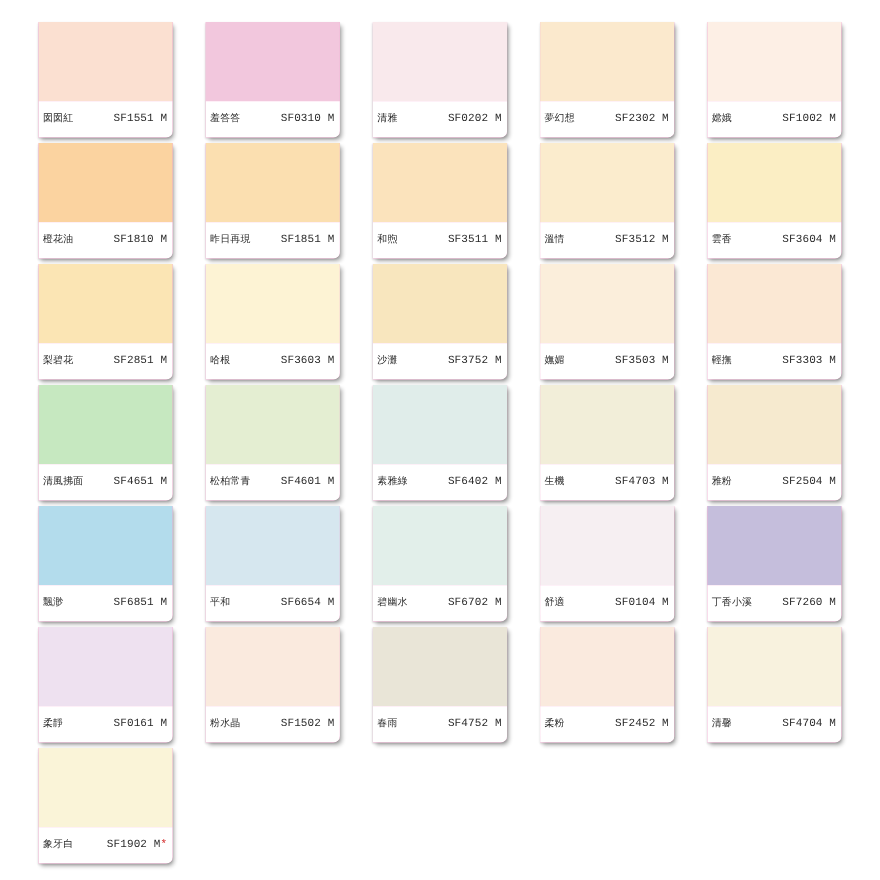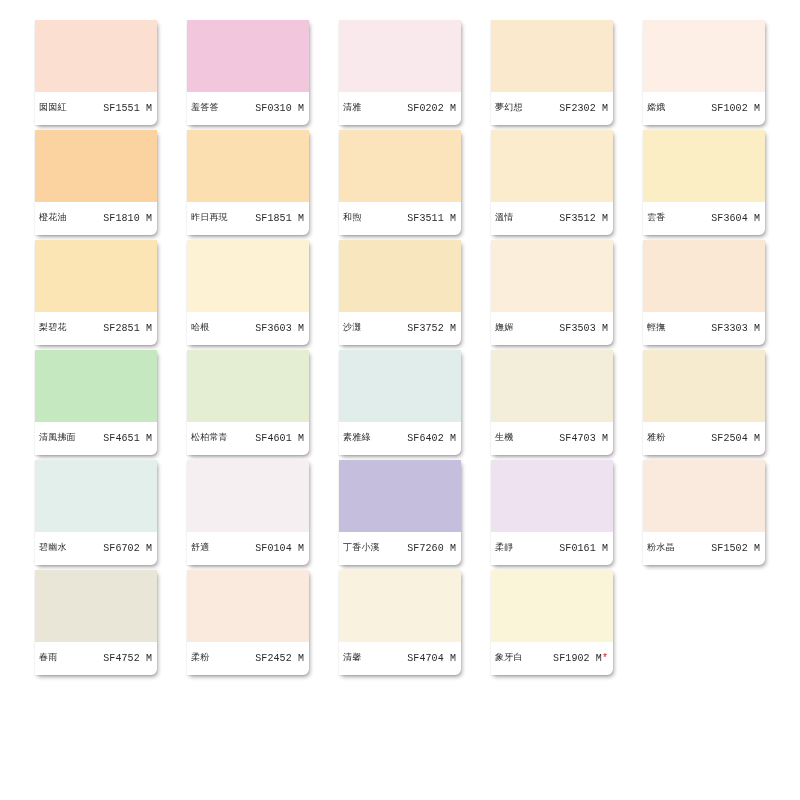--- a/index.html
+++ b/index.html
@@ -251,20 +251,38 @@
       <div class="swatch-card">
         <div class="swatch-color" style="background: rgb(246, 234, 207);"></div>
         <div class="swatch-label">
           <span class="swatch-name">雅粉</span>
           <span class="swatch-code"><span>SF2504 M</span></span>
         </div>
       </div>
     </div>
     <div class="swatch-cell">
       <div class="swatch-card">
+        <div class="swatch-color" style="background: rgb(179, 220, 236);"></div>
+        <div class="swatch-label">
+          <span class="swatch-name">飄渺</span>
+          <span class="swatch-code"><span>SF6851 M</span></span>
+        </div>
+      </div>
+    </div>
+    <div class="swatch-cell">
+      <div class="swatch-card">
+        <div class="swatch-color" style="background: rgb(214, 231, 239);"></div>
+        <div class="swatch-label">
+          <span class="swatch-name">平和</span>
+          <span class="swatch-code"><span>SF6654 M</span></span>
+        </div>
+      </div>
+    </div>
+    <div class="swatch-cell">
+      <div class="swatch-card">
         <div class="swatch-color" style="background: rgb(226, 239, 234);"></div>
         <div class="swatch-label">
           <span class="swatch-name">碧幽水</span>
           <span class="swatch-code"><span>SF6702 M</span></span>
         </div>
       </div>
     </div>
     <div class="swatch-cell">
       <div class="swatch-card">
         <div class="swatch-color" style="background: rgb(246, 239, 242);"></div>

